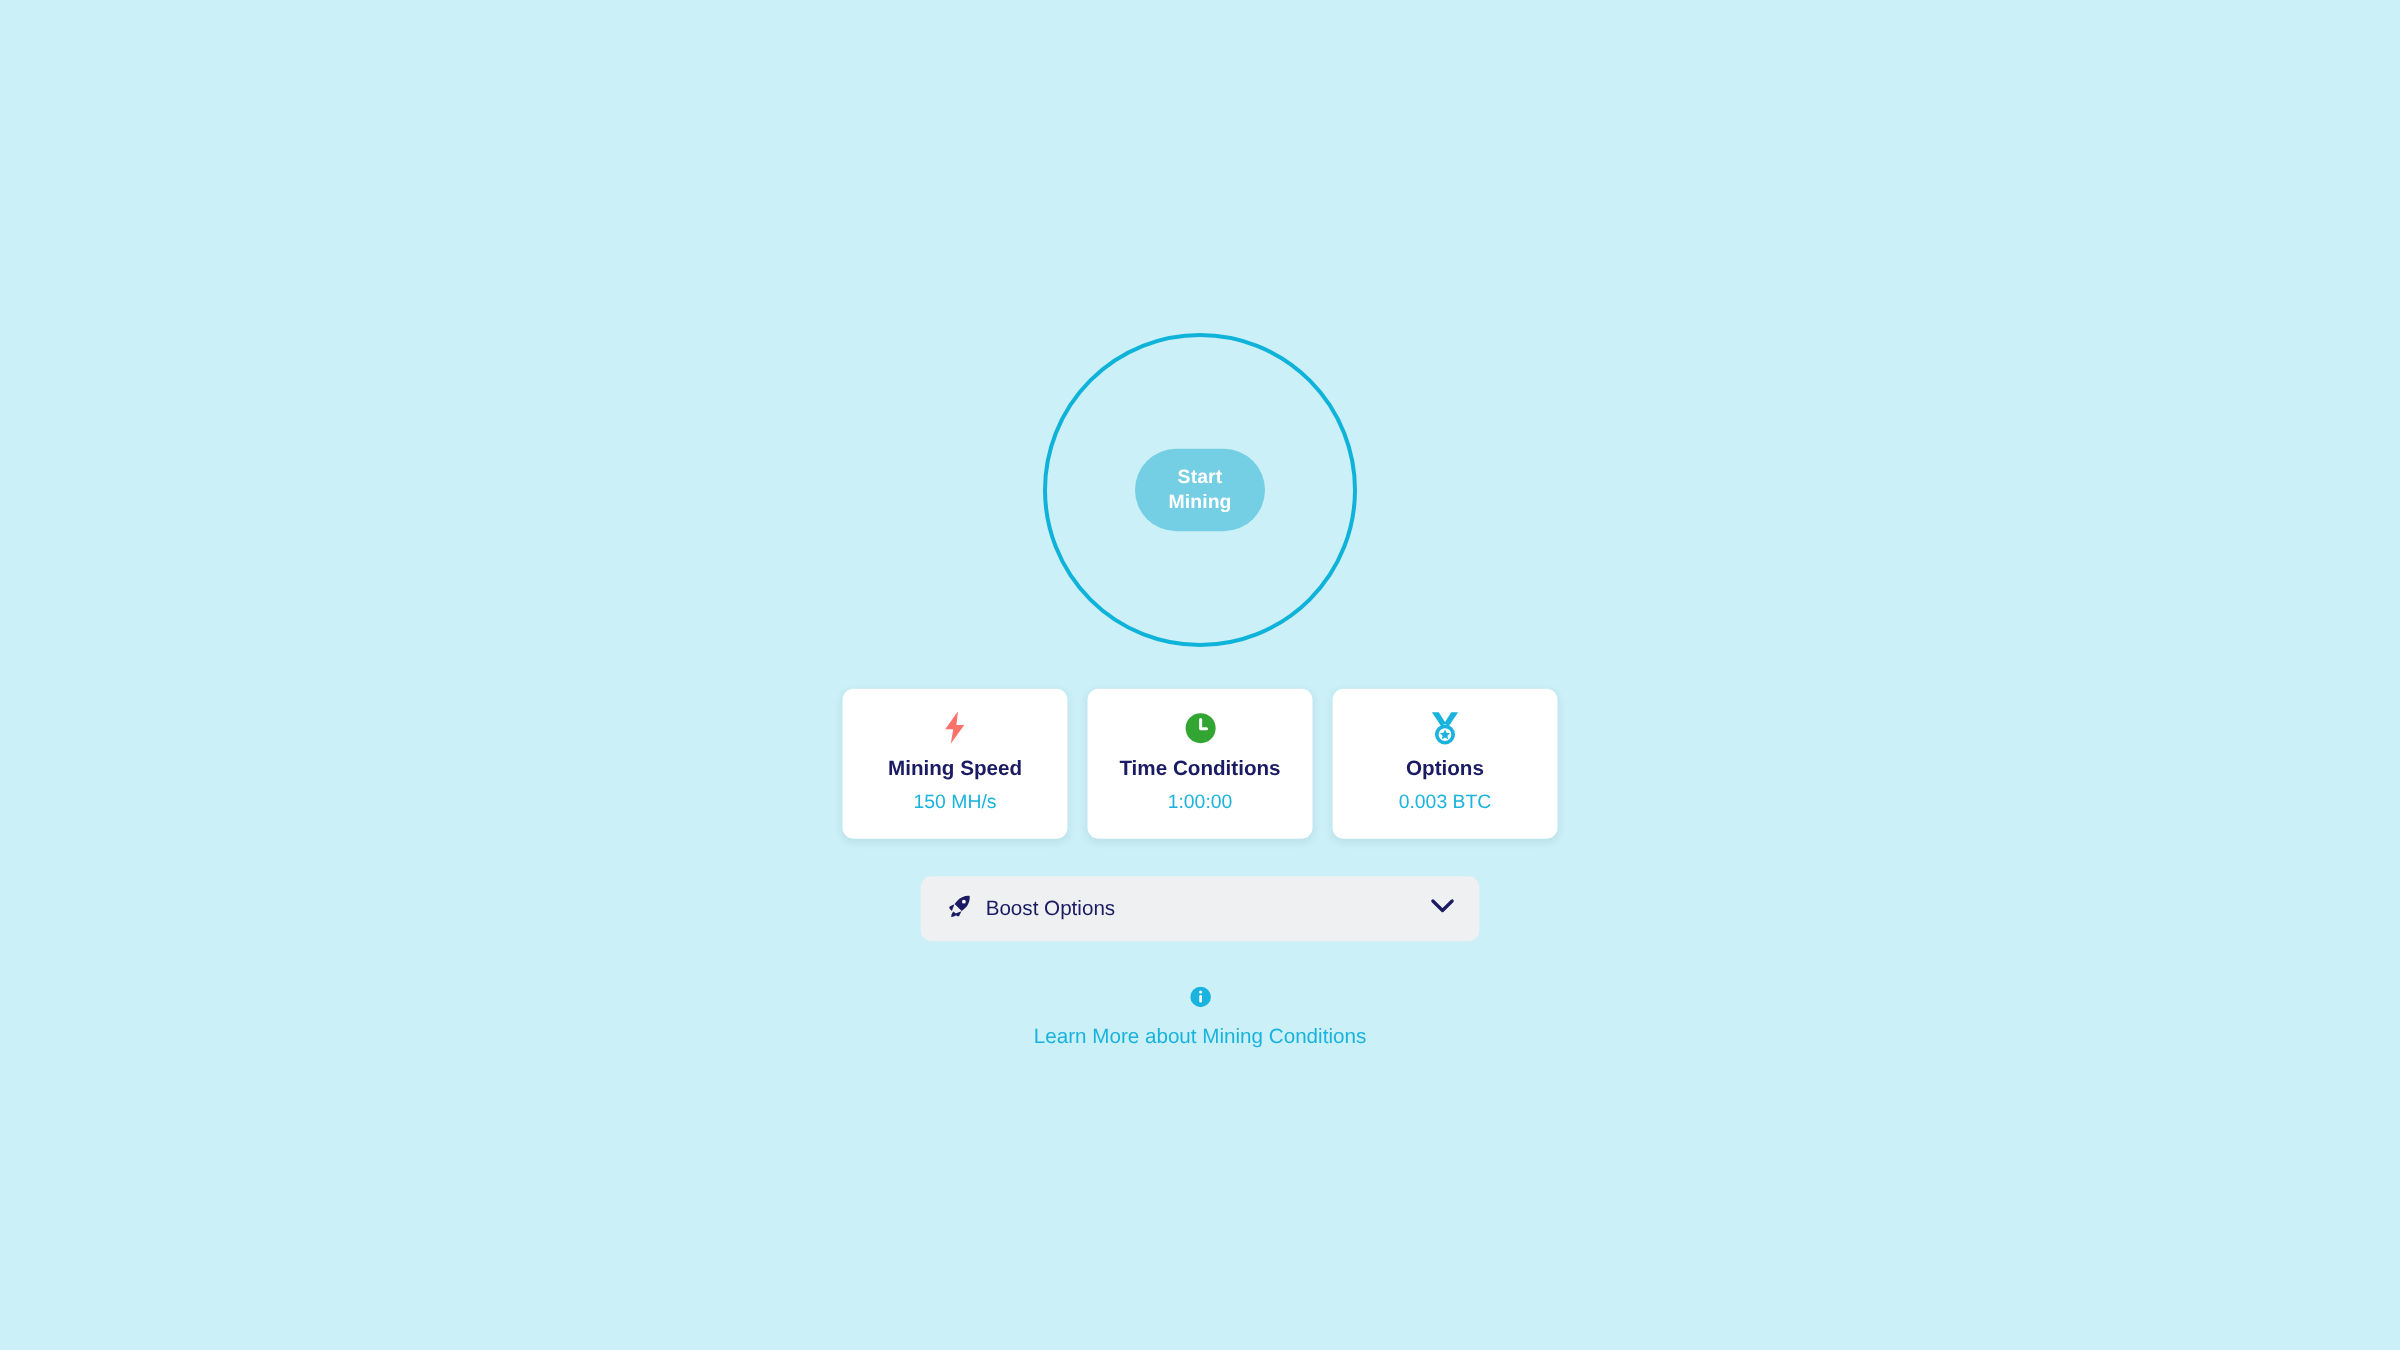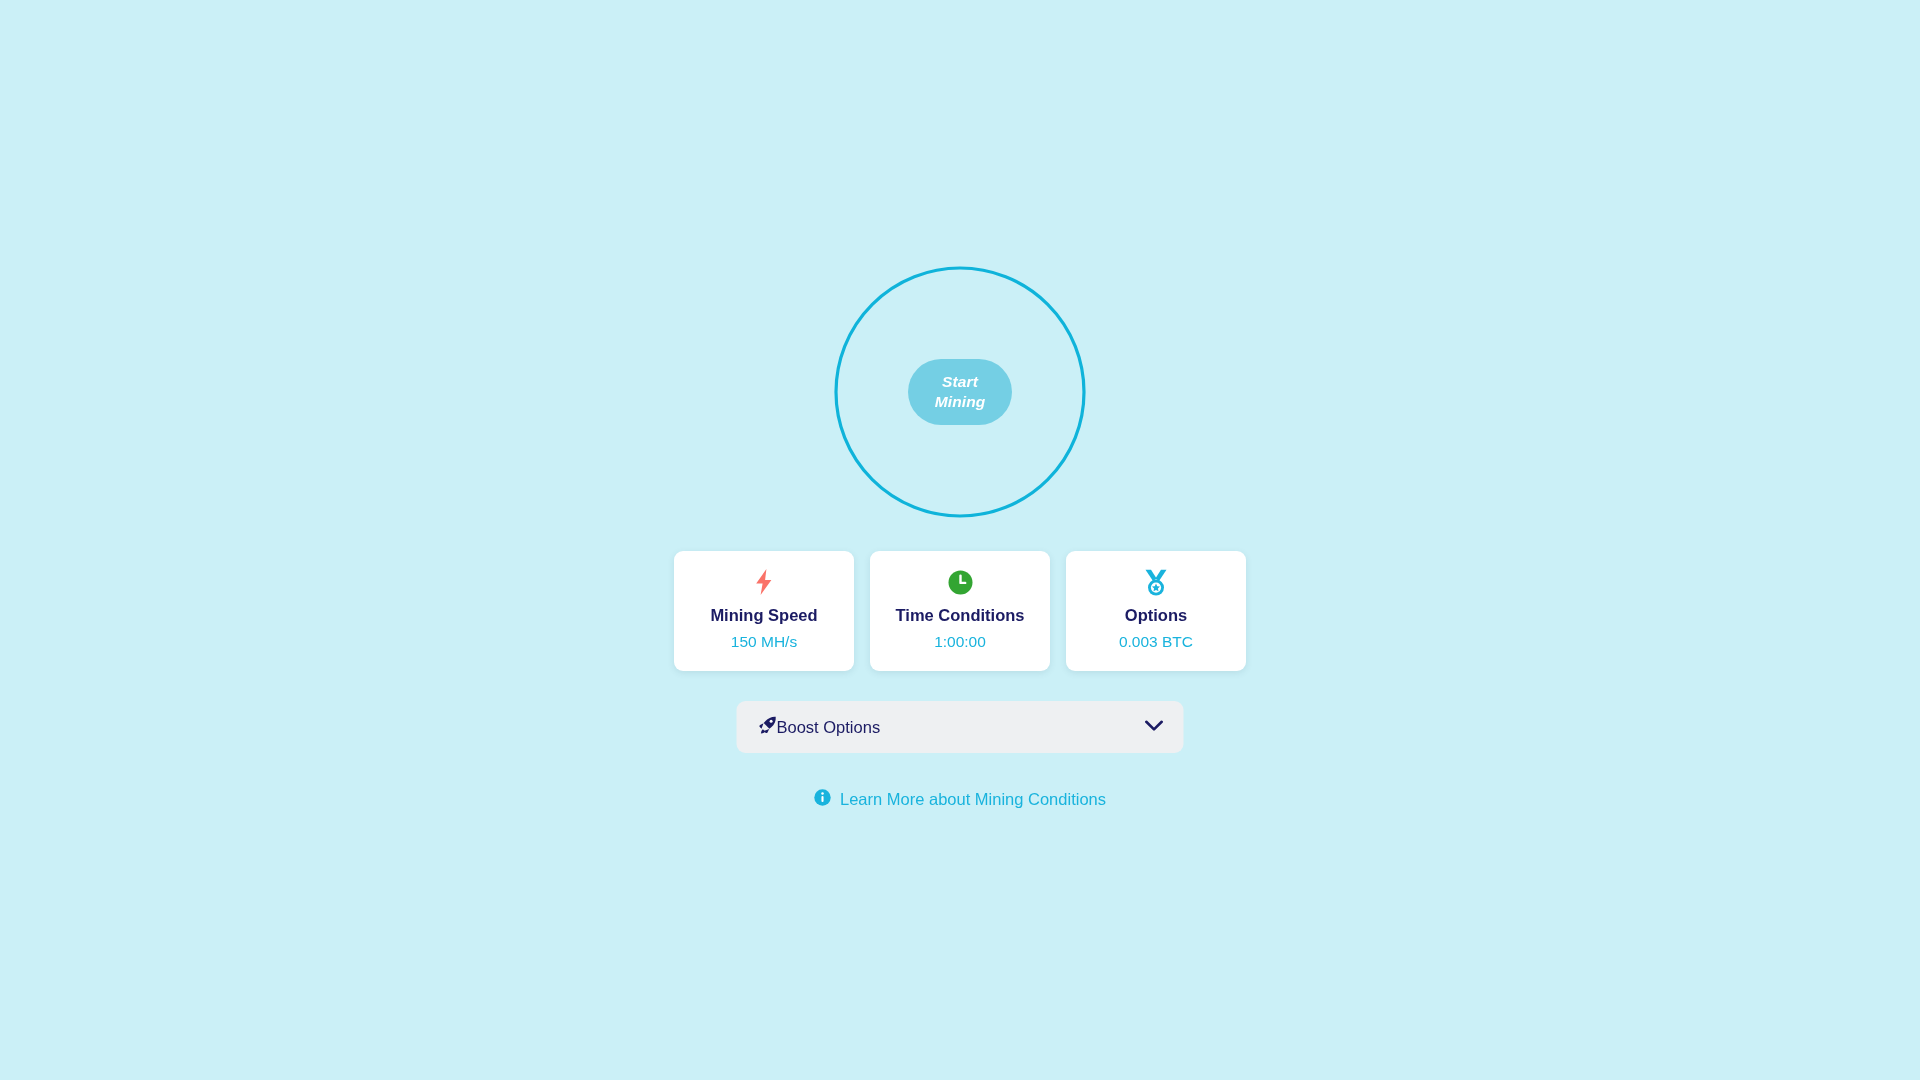--- a/index.html
+++ b/index.html
@@ -54,21 +54,21 @@
     font-weight: bold;
     line-height: 1.3;
     letter-spacing: 0.1px;
     cursor: pointer;
     padding: 0;
     display: flex;
     align-items: center;
     justify-content: center;
     text-align: center;
   }
-  .start-button span { display: block; font-style: italic; }
+  .start-button span { display: block; }
 
   
   .stats-row {
     position: absolute;
     left: 50%;
     top: 551px;
     transform: translateX(-50%);
     display: flex;
     gap: 16px;
     align-items: flex-start;
@@ -113,39 +113,40 @@
     border-radius: 9px;
     display: flex;
     align-items: center;
     justify-content: space-between;
     padding: 0 20px 0 22px;
     cursor: pointer;
   }
   .boost-left {
     display: flex;
     align-items: center;
-    gap: 0;
+    gap: 12px;
   }
   .boost-label {
     font-size: 16.5px;
     color: #1b1b63;
   }
 
   
   .learn-more {
     position: absolute;
     left: 50%;
     top: 789px;
     transform: translateX(-50%);
     display: flex;
     align-items: center;
     gap: 9px;
     text-decoration: none;
     cursor: pointer;
     white-space: nowrap;
+    flex-direction: column;
   }
   .learn-more-text {
     font-size: 16.5px;
     color: #19b3dd;
   }
 </style>
 </head>
 <body>
 
 <div class="app">

